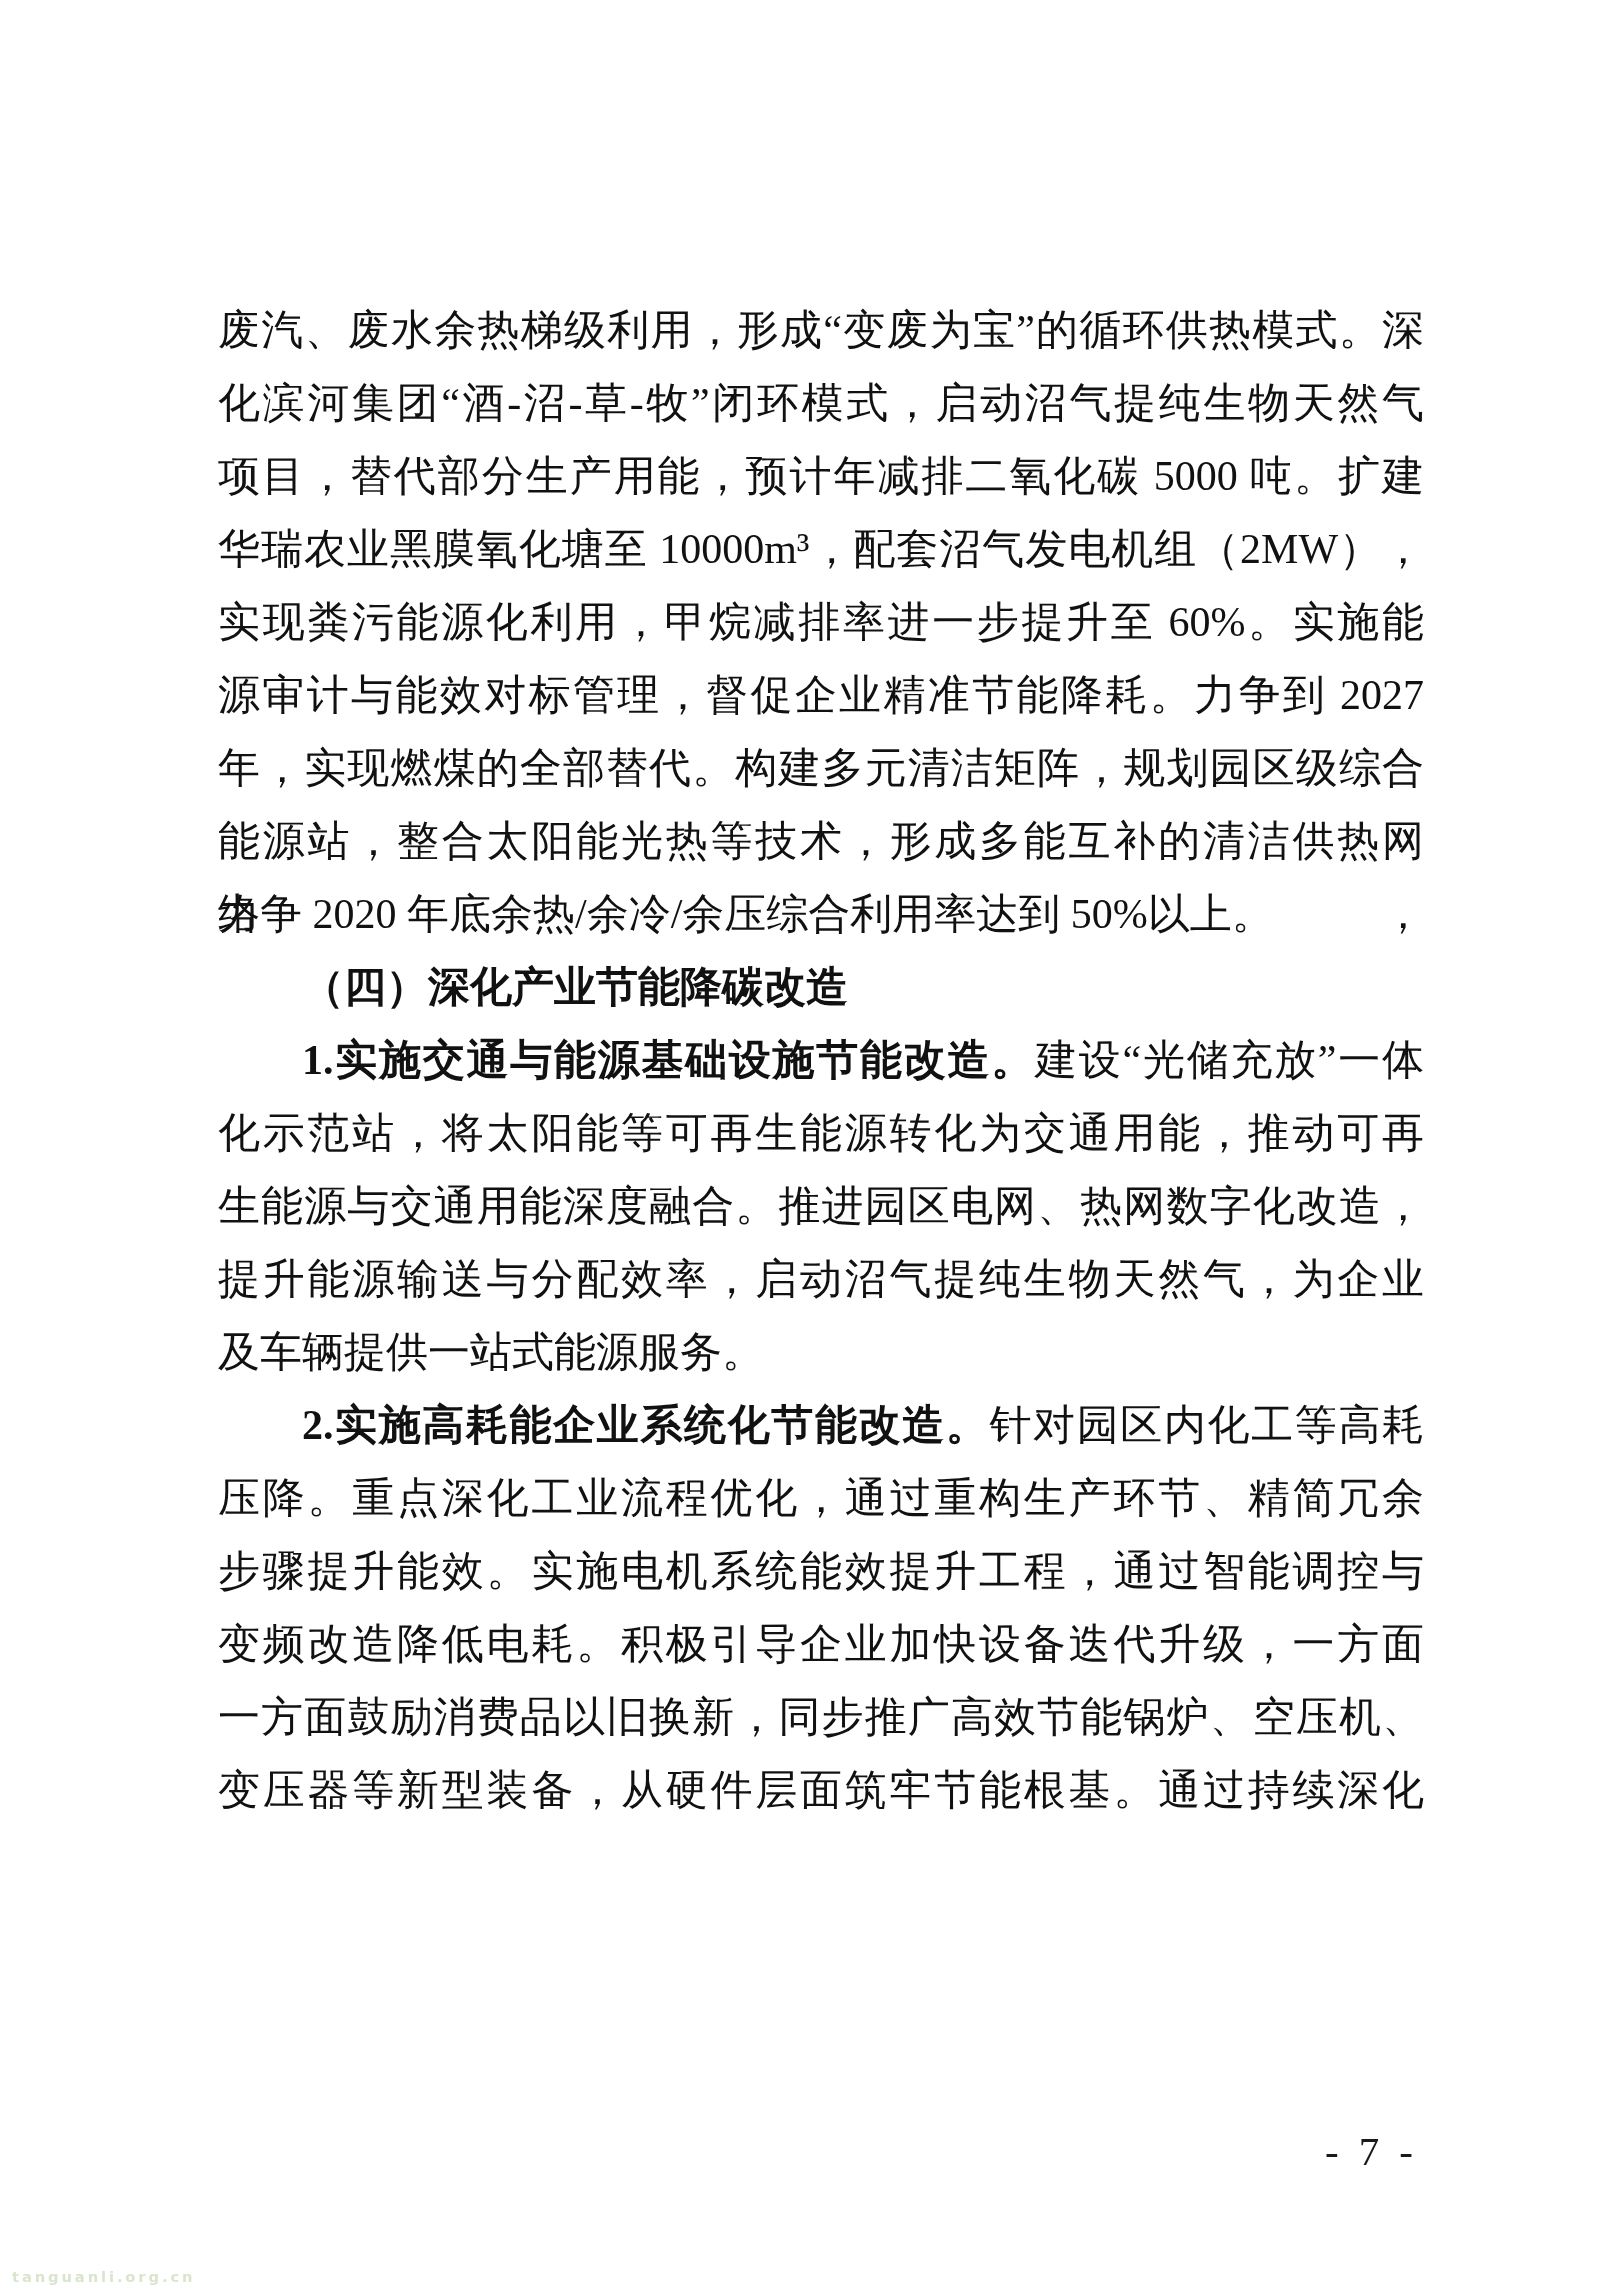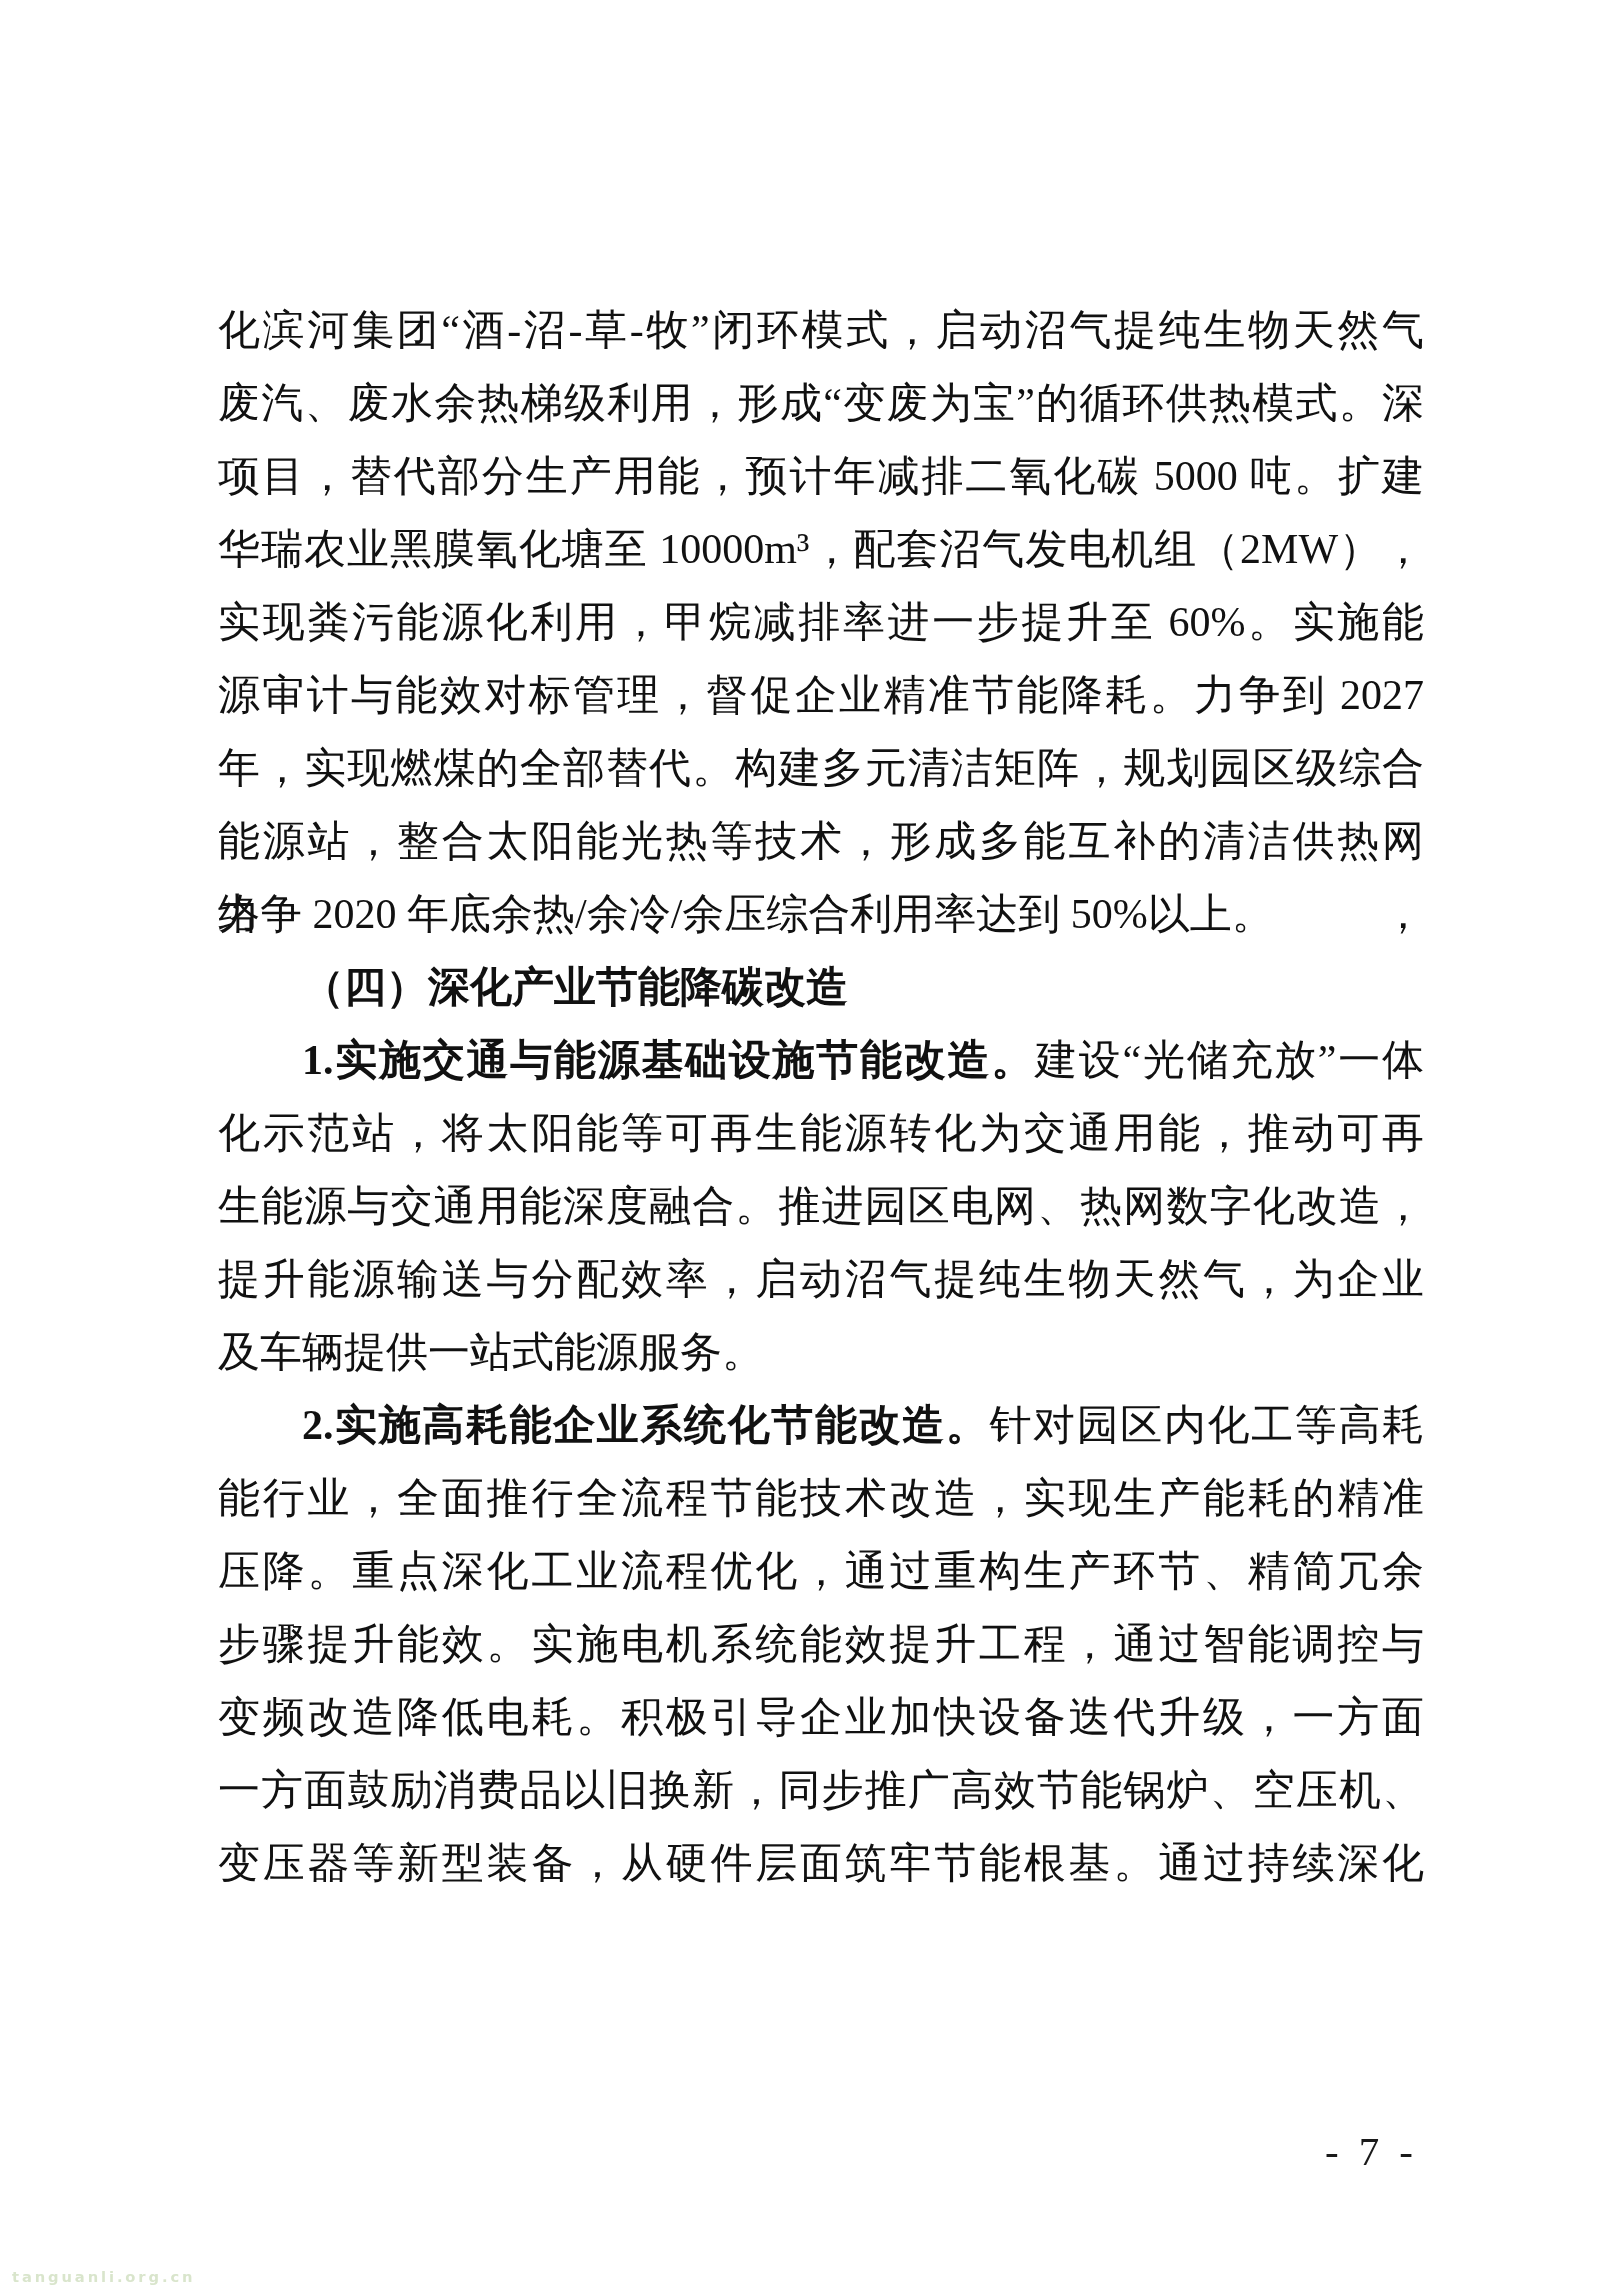--- a/index.html
+++ b/index.html
@@ -65,37 +65,36 @@
     letter-spacing: 2.9px;
     font-family: "DejaVu Sans", sans-serif;
   }
 </style>
 </head>
 <body>
 
 <div class="page" style="background: rgb(255, 255, 255);">
 
   <div class="doc-body">
+      <div class="line"><span>废汽、废水余热梯级利用，形成“变废为宝”的循环供热模式。深</span></div>
       <div class="line"><span>化滨河集团“酒-沼-草-牧”闭环模式，启动沼气提纯生物天然气</span></div>
-      <div class="line"><span>废汽、废水余热梯级利用，形成“变废为宝”的循环供热模式。深</span></div>
       <div class="line"><span>项目，替代部分生产用能，预计年减排二氧化碳 5000 吨。扩建</span></div>
       <div class="line"><span>华瑞农业黑膜氧化塘至 10000m³，配套沼气发电机组（2MW），</span></div>
       <div class="line"><span>实现粪污能源化利用，甲烷减排率进一步提升至 60%。实施能</span></div>
       <div class="line"><span>源审计与能效对标管理，督促企业精准节能降耗。力争到 2027</span></div>
       <div class="line"><span>年，实现燃煤的全部替代。构建多元清洁矩阵，规划园区级综合</span></div>
       <div class="line"><span>能源站，整合太阳能光热等技术，形成多能互补的清洁供热网络，</span></div>
       <div class="line no-just"><span>力争 2020 年底余热/余冷/余压综合利用率达到 50%以上。</span></div>
       <div class="line no-just indent heading"><span>（四）深化产业节能降碳改造</span></div>
       <div class="line indent"><span class="bold-run">1.实施交通与能源基础设施节能改造。</span><span>建设“光储充放”一体</span></div>
       <div class="line"><span>化示范站，将太阳能等可再生能源转化为交通用能，推动可再</span></div>
       <div class="line"><span>生能源与交通用能深度融合。推进园区电网、热网数字化改造，</span></div>
       <div class="line"><span>提升能源输送与分配效率，启动沼气提纯生物天然气，为企业</span></div>
       <div class="line no-just"><span>及车辆提供一站式能源服务。</span></div>
       <div class="line indent"><span class="bold-run">2.实施高耗能企业系统化节能改造。</span><span>针对园区内化工等高耗</span></div>
-      <div class="line"><span>能行业，全面推行全流程节能技术改造，实现生产能耗的精准</span></div>
       <div class="line"><span>压降。重点深化工业流程优化，通过重构生产环节、精简冗余</span></div>
       <div class="line"><span>步骤提升能效。实施电机系统能效提升工程，通过智能调控与</span></div>
       <div class="line"><span>变频改造降低电耗。积极引导企业加快设备迭代升级，一方面</span></div>
       <div class="line"><span>一方面鼓励消费品以旧换新，同步推广高效节能锅炉、空压机、</span></div>
       <div class="line"><span>变压器等新型装备，从硬件层面筑牢节能根基。通过持续深化</span></div>
     </div>
 
   <div class="page-number">- 7 -</div>
 
   <div class="watermark" style="color: rgb(217, 229, 204);">tanguanli.org.cn</div>

